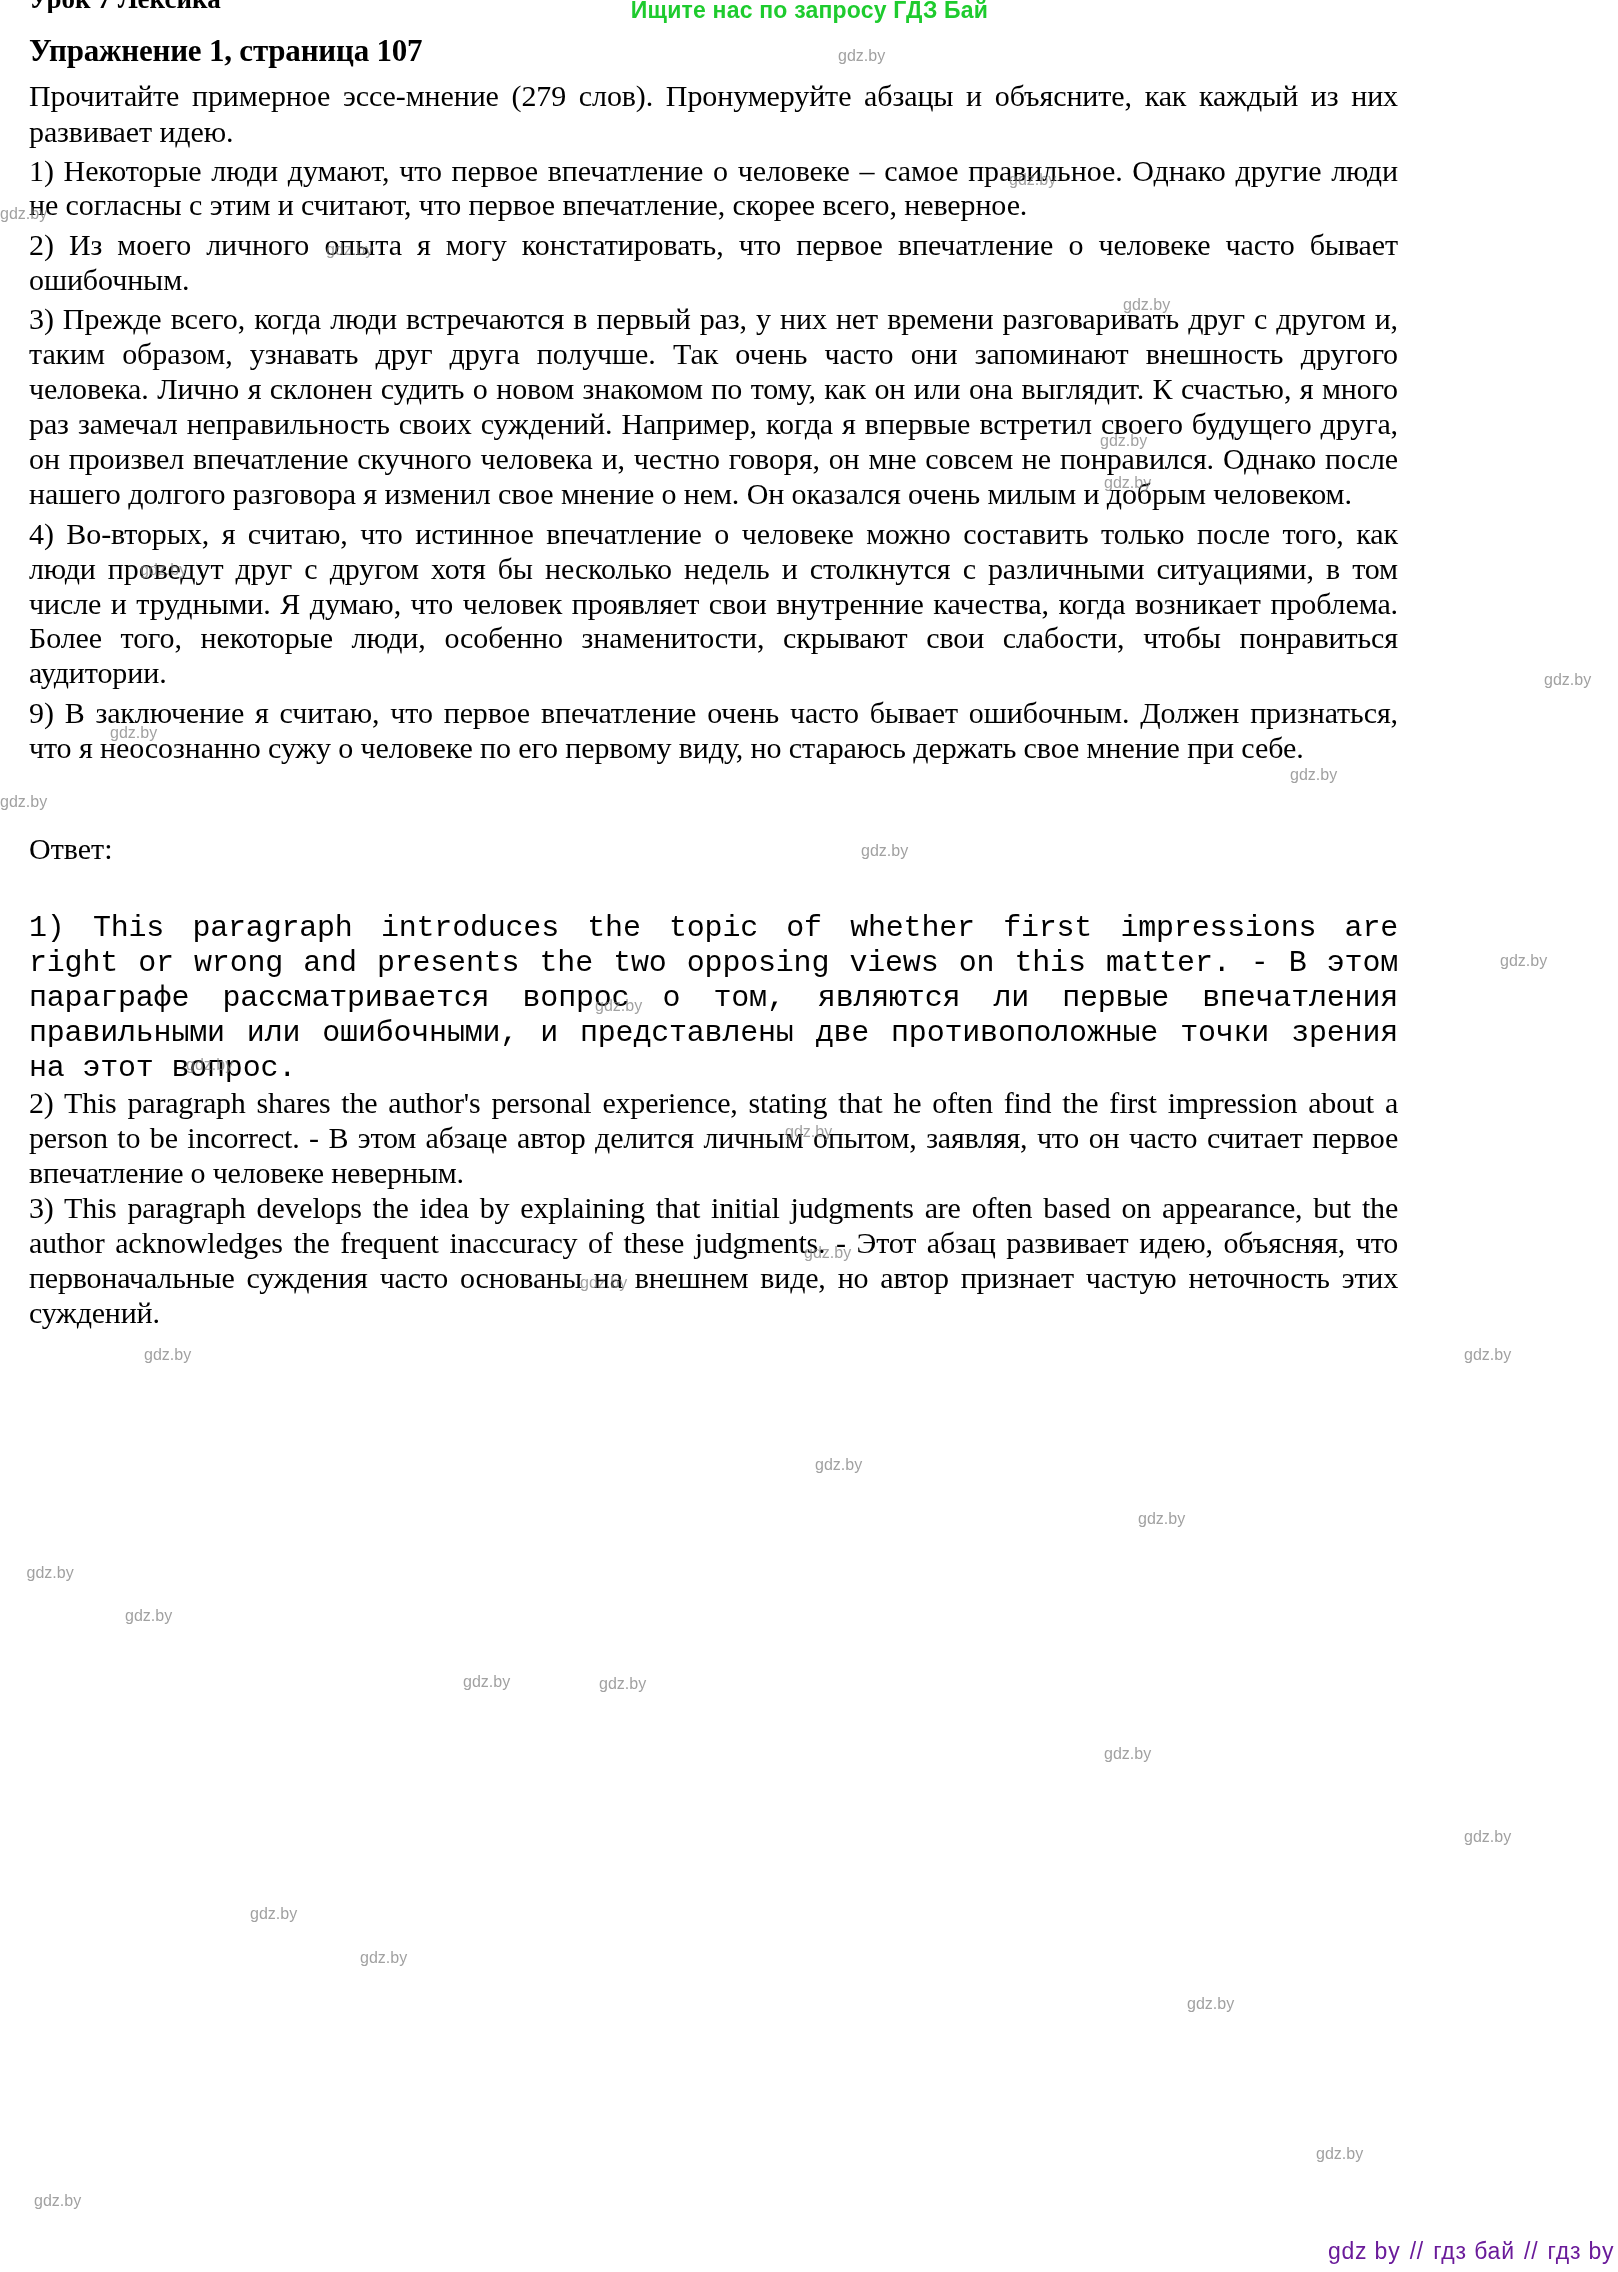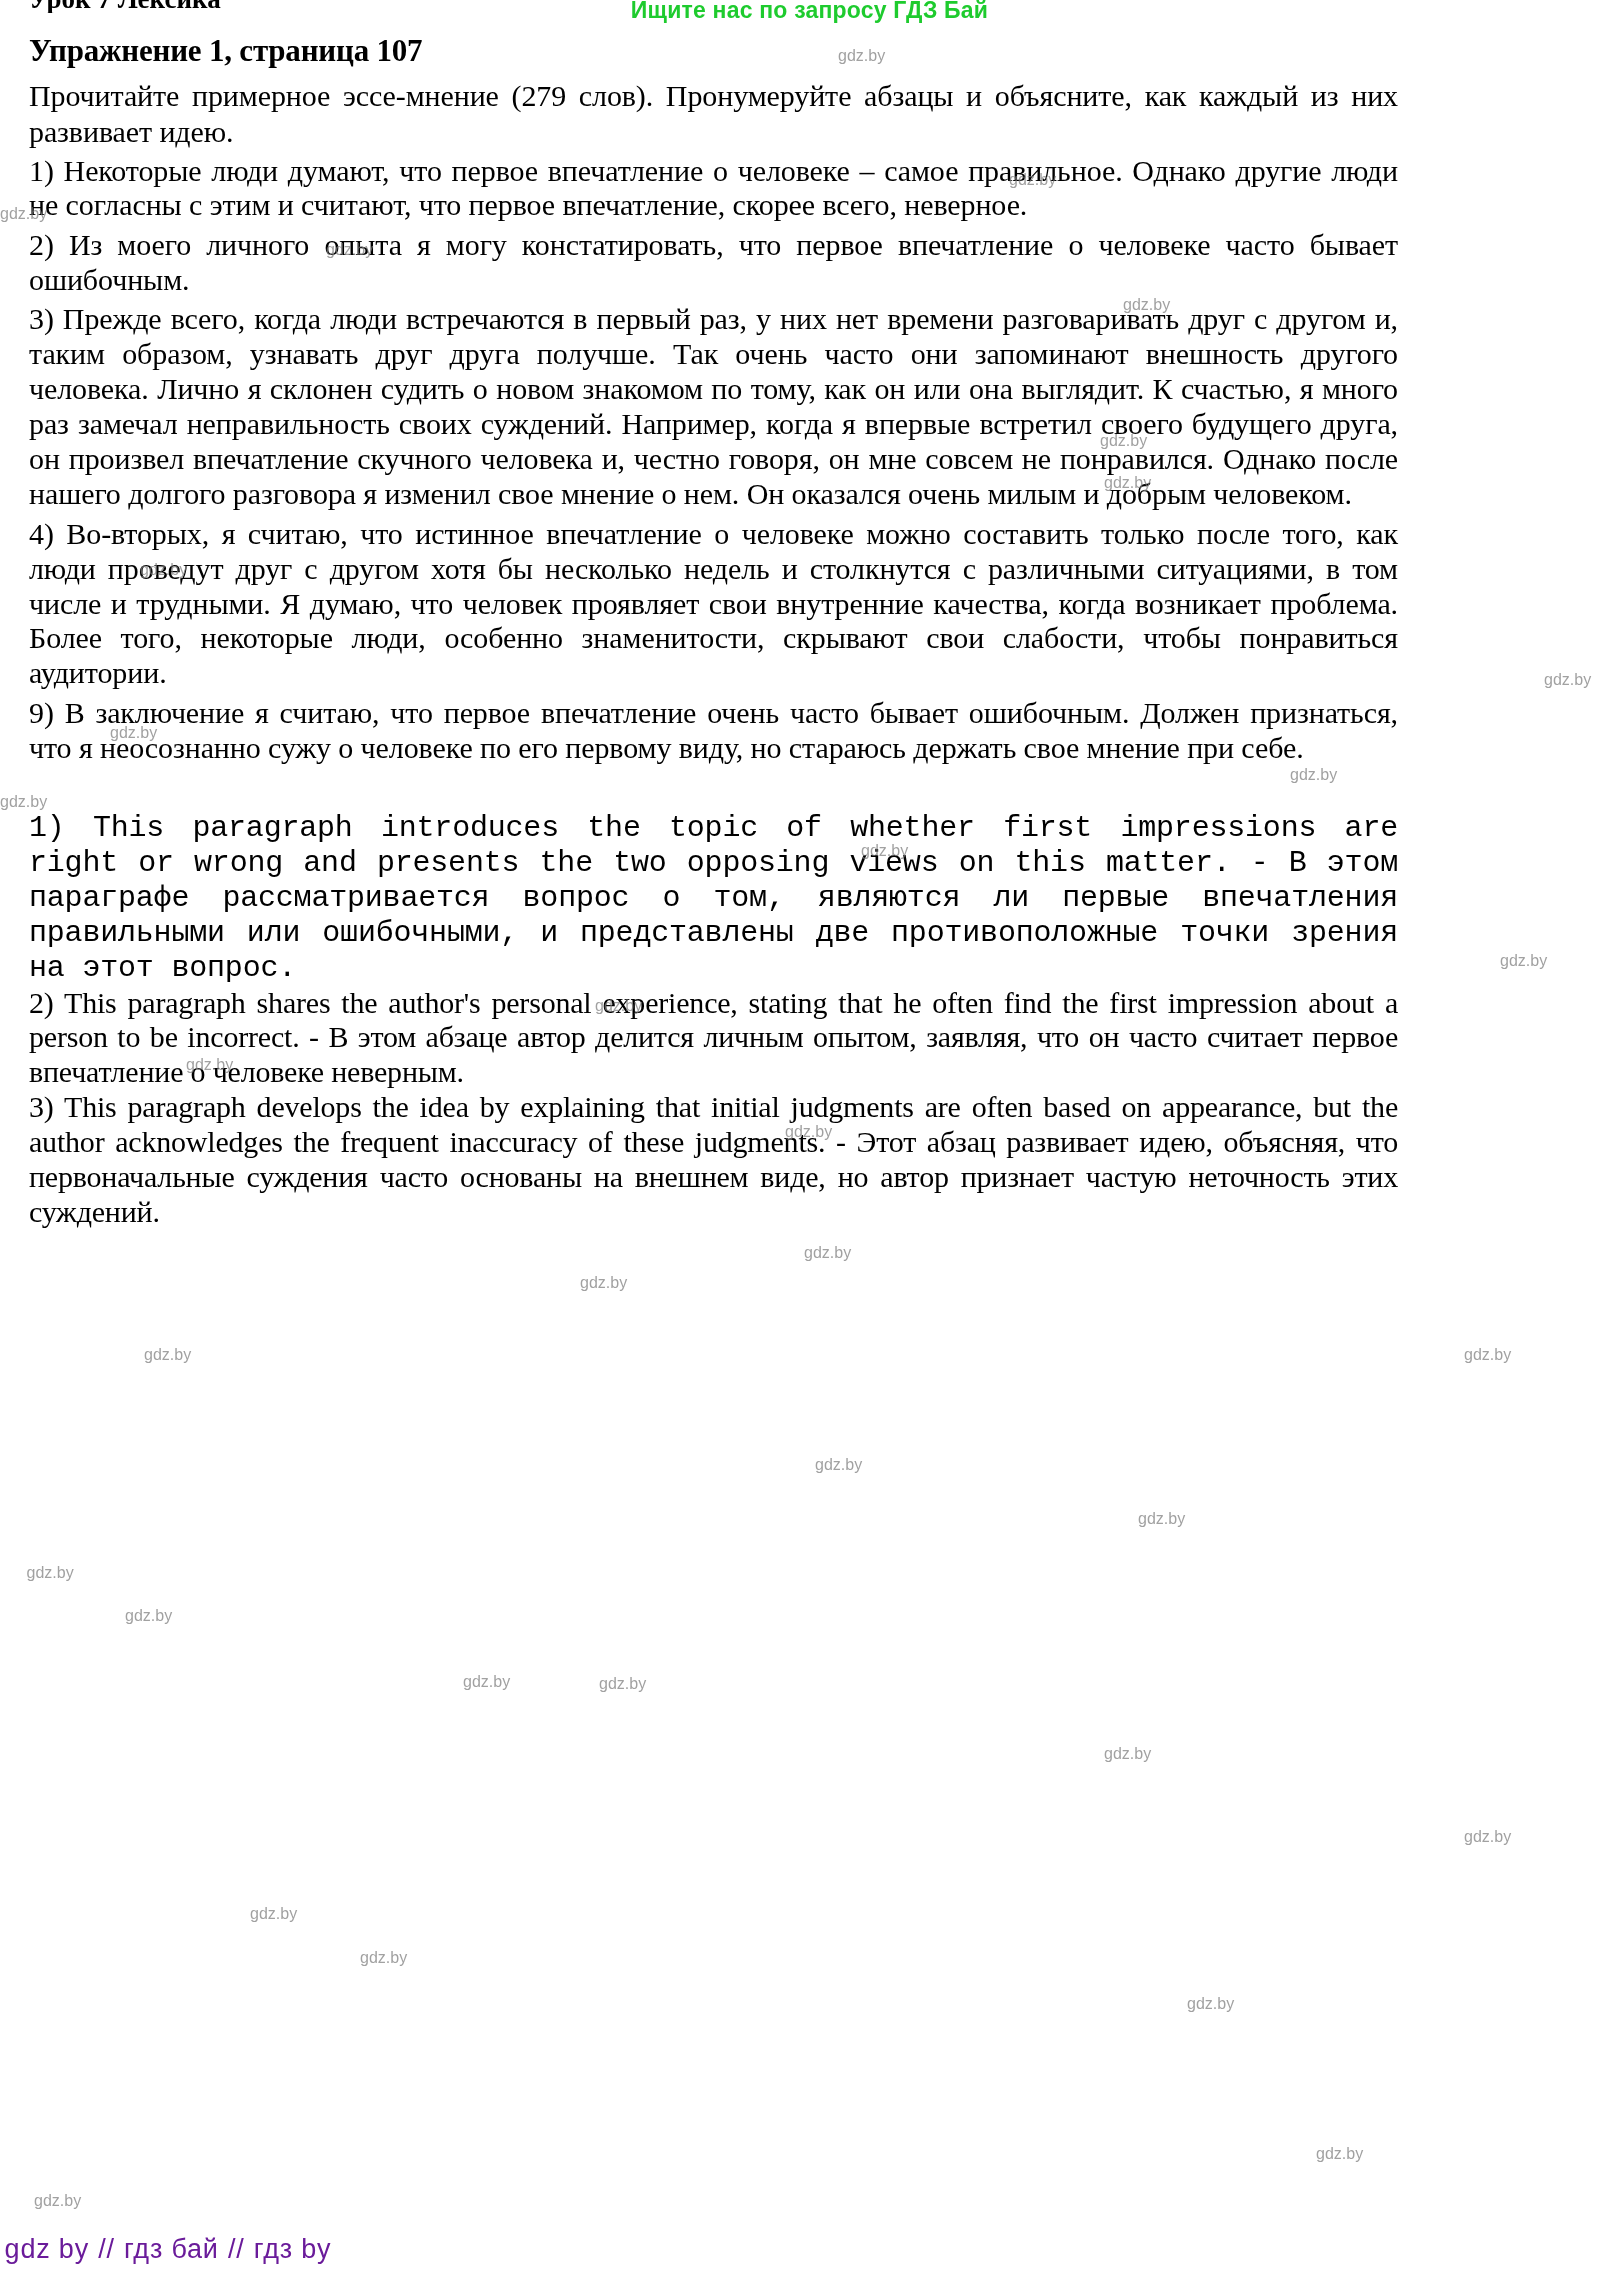--- a/index.html
+++ b/index.html
@@ -105,23 +105,23 @@
     letter-spacing: -0.2px;
   }
   p.ans.first { margin-top: 45px; font-family: Liberation Mono, monospace; }
 
   
   #footer-links {
     position: absolute;
     left: 0;
     bottom: 7.6px;
     width: 100%;
-    text-align: left;
+    text-align: right;
     font-family: "Liberation Sans", "DejaVu Sans", sans-serif;
-    font-size: 27px;
+    font-size: 23px;
     color: #6a1b9a;
     letter-spacing: 0.8px;
     z-index: 5;
   }
   #footer-links span { margin: 0 4.6px; }
 
   
   .wm {
     position: absolute;
     font-family: Liberation Sans, sans-serif;
@@ -146,20 +146,21 @@
 
   <p class="task">Прочитайте примерное эссе-мнение (279 слов). Пронумеруйте абзацы и объясните, как каждый из них развивает идею.</p>
 
 
   <p class="para">1) Некоторые люди думают, что первое впечатление о человеке – самое правильное. Однако другие люди не согласны с этим и считают, что первое впечатление, скорее всего, неверное.</p>
   <p class="para">2) Из моего личного опыта я могу констатировать, что первое впечатление о человеке часто бывает ошибочным.</p>
   <p class="para">3) Прежде всего, когда люди встречаются в первый раз, у них нет времени разговаривать друг с другом и, таким образом, узнавать друг друга получше. Так очень часто они запоминают внешность другого человека. Лично я склонен судить о новом знакомом по тому, как он или она выглядит. К счастью, я много раз замечал неправильность своих суждений. Например, когда я впервые встретил своего будущего друга, он произвел впечатление скучного человека и, честно говоря, он мне совсем не понравился. Однако после нашего долгого разговора я изменил свое мнение о нем. Он оказался очень милым и добрым человеком.</p>
   <p class="para">4) Во-вторых, я считаю, что истинное впечатление о человеке можно составить только после того, как люди проведут друг с другом хотя бы несколько недель и столкнутся с различными ситуациями, в том числе и трудными. Я думаю, что человек проявляет свои внутренние качества, когда возникает проблема. Более того, некоторые люди, особенно знаменитости, скрывают свои слабости, чтобы понравиться аудитории.</p>
   <p class="para">9) В заключение я считаю, что первое впечатление очень часто бывает ошибочным. Должен признаться, что я неосознанно сужу о человеке по его первому виду, но стараюсь держать свое мнение при себе.</p>
 
+  <p class="answer-label">Ответ:</p>
 
   <p class="ans first">1) This paragraph introduces the topic of whether first impressions are right or wrong and presents the two opposing views on this matter. - В этом параграфе рассматривается вопрос о том, являются ли первые впечатления правильными или ошибочными, и представлены две противоположные точки зрения на этот вопрос.</p>
   <p class="ans">2) This paragraph shares the author's personal experience, stating that he often find the first impression about a person to be incorrect. - В этом абзаце автор делится личным опытом, заявляя, что он часто считает первое впечатление о человеке неверным.</p>
   <p class="ans">3) This paragraph develops the idea by explaining that initial judgments are often based on appearance, but the author acknowledges the frequent inaccuracy of these judgments. - Этот абзац развивает идею, объясняя, что первоначальные суждения часто основаны на внешнем виде, но автор признает частую неточность этих суждений.</p>
 
 </div>
 
 <div id="watermark-layer">
     <div class="wm" style="left: 838px; top: 47px; color: rgb(125, 125, 125);">gdz.by</div>
     <div class="wm" style="left: 1009px; top: 171px; color: rgb(125, 125, 125);">gdz.by</div>

